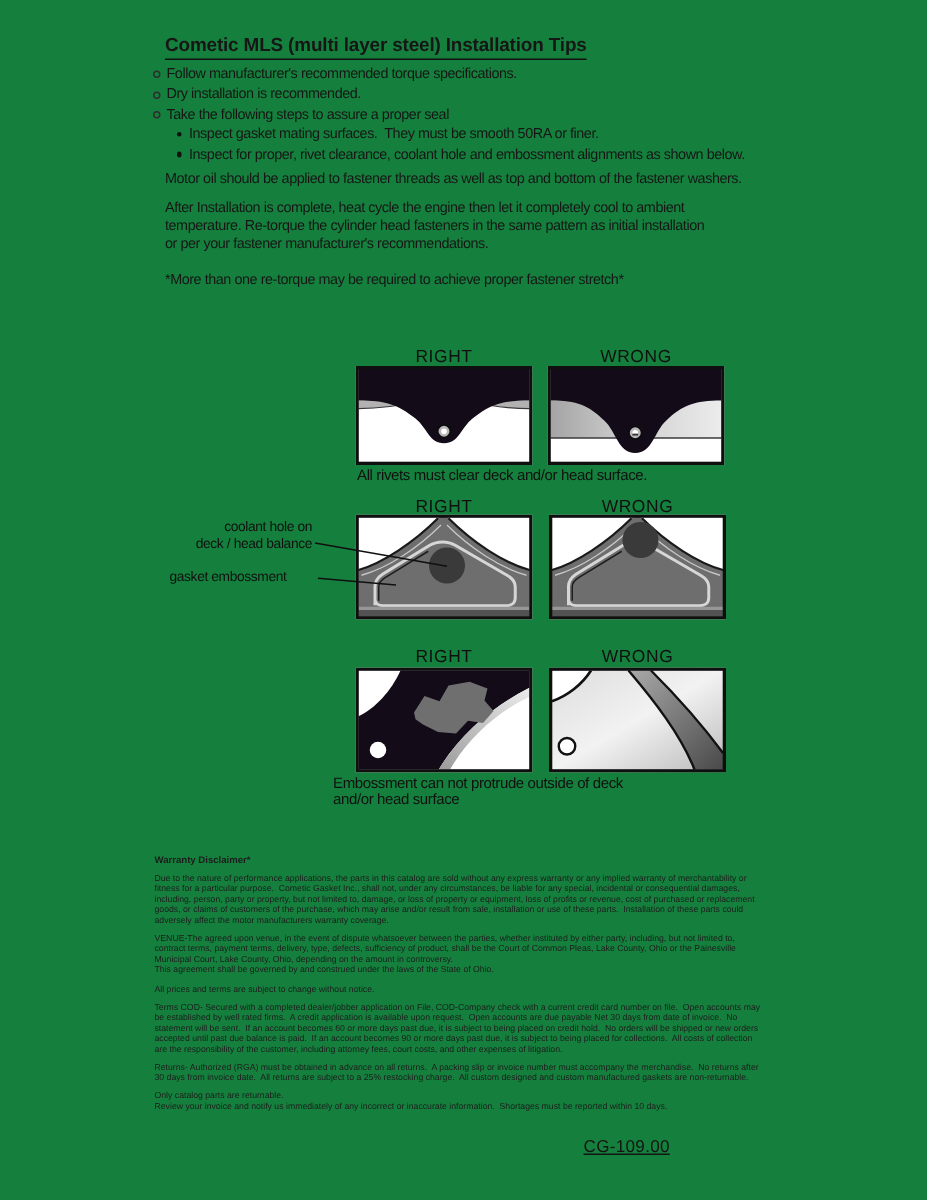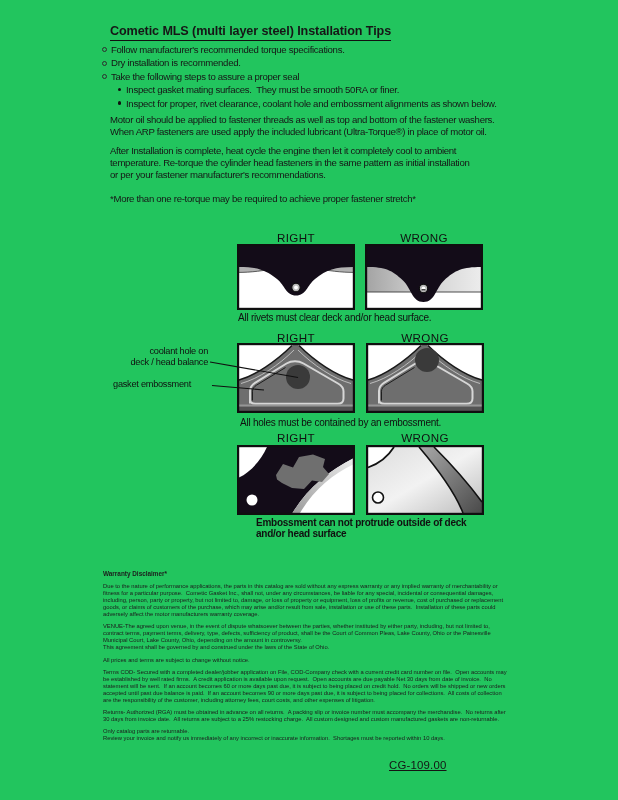--- a/index.html
+++ b/index.html
@@ -1,16 +1,16 @@
 <!DOCTYPE html>
 <html><head>
 <meta charset="utf-8">
 <style>
   html,body{margin:0;padding:0;background:#fff;}
-  .page{position:relative;width:618px;height:800px;background:#22c55e;overflow:hidden;
+  .page{position:relative;width:618px;height:800px;background:#15803d;overflow:hidden;
         font-family:"Liberation Sans", sans-serif;color:#161616;}
   .abs{position:absolute;}
   .ln{white-space:pre;}
   
   .title{font-size:12.6px;font-weight:bold;letter-spacing:-0.1px;border-bottom:1.6px solid #111;padding-bottom:2px;display:inline-block;}
   
   .bullets{font-size:9.6px;letter-spacing:-0.3px;line-height:13.4px;}
   .bullet,.subbullet{position:relative;padding-left:9px;white-space:pre;}
   .bullet::before{content:"";position:absolute;left:0;top:4.2px;width:3.2px;height:3.2px;border:0.9px solid #2e2e2e;border-radius:50%;}
   .subbullet{margin-left:15px;}
@@ -45,21 +45,20 @@
     <div class="bullet">Follow manufacturer's recommended torque specifications.</div>
     <div class="bullet">Dry installation is recommended.</div>
     <div class="bullet">Take the following steps to assure a proper seal</div>
     <div class="subbullet">Inspect gasket mating surfaces.  They must be smooth 50RA or finer.</div>
     <div class="subbullet">Inspect for proper, rivet clearance, coolant hole and embossment alignments as shown below.</div>
   </div>
 
   <div class="abs diesel" style="left:110px;top:114px;">
     <div class="para">
         <div class="ln">Motor oil should be applied to fastener threads as well as top and bottom of the fastener washers.</div>
-        <div class="ln">When ARP fasteners are used apply the included lubricant (Ultra-Torque®) in place of motor oil.</div>
       </div>
     <div class="para">
         <div class="ln">After Installation is complete, heat cycle the engine then let it completely cool to ambient</div>
         <div class="ln">temperature. Re-torque the cylinder head fasteners in the same pattern as initial installation</div>
         <div class="ln">or per your fastener manufacturer's recommendations.</div>
       </div>
     <div class="note ln">*More than one re-torque may be required to achieve proper fastener stretch*</div>
   </div>
 
   <div class="abs dg-label" style="left:237px;top:231px;">RIGHT</div>
@@ -136,21 +135,20 @@
     <path d="M57,7 C42,22 22,35.5 4,40.5" stroke="#c6c6c6" stroke-width="0.9" fill="none"></path>
     <path d="M61,7 C76,22 96,35.5 114,40.5" stroke="#c6c6c6" stroke-width="0.9" fill="none"></path>
     <path d="M13,60.5 L13,48 C13,44.5 15,41.8 18,39.8 L49.5,20.5 C54.5,17.5 61.5,17.5 66.5,20.5 L101,40.5 C104.5,42.5 106.5,45.2 106.5,48.2 L106.5,55.5 C106.5,59 104,60.8 100.5,60.8 L18.5,60.8 C15,60.8 13,59 13,56.5 Z" stroke="#d6d6d6" stroke-width="2" fill="none"></path>
     <path d="M15.5,57.5 L15.5,48.2 C15.5,45.8 17,43.8 19.5,42.2 L48.5,24.5" stroke="#1e1e1e" stroke-width="1" fill="none"></path>
     <rect x="2" y="61.5" width="114" height="2.2" fill="#969696"></rect>
     <rect x="2" y="63.7" width="114" height="4.3" fill="#535353"></rect>
     <circle cx="61" cy="17" r="12" fill="#3a3a3a"></circle>
     <rect x="1.1" y="1.1" width="115.8" height="67.8" fill="none" stroke="#0f0f0f" stroke-width="2.2"></rect>
   </svg>
 
-  <div class="abs dg-caption" style="left:240px;top:417px;">All holes must be contained by an embossment.</div>
 
   <div class="abs dg-label" style="left:237px;top:431px;">RIGHT</div>
   <div class="abs dg-label" style="left:366px;top:431px;">WRONG</div>
 
   <svg class="abs" style="left:237px;top:445px;" width="118" height="70" viewBox="0 0 118 70">
     <defs>
       <linearGradient id="bevelGrad" x1="1" y1="0" x2="0" y2="1">
         <stop offset="0" stop-color="#ececec"></stop>
           <stop offset="1" stop-color="#9b9b9b"></stop>
       </linearGradient>
@@ -178,21 +176,21 @@
     <rect x="0" y="0" width="118" height="70" fill="url(#silverGrad)"></rect>
     <path d="M2,2 H28 C22,11.5 12,19 2,22.5 Z" fill="#ffffff"></path>
     <path d="M28,2 C22,11.5 12,19 2,22.5" stroke="#121212" stroke-width="1.8" fill="none"></path>
     <path d="M53,2 C70,22 88,45 97,68 L116,68 L116,57 C102,38 84,18 68,2 Z" fill="url(#darkBandGrad)"></path>
     <path d="M53,2 C70,22 88,45 97,68" stroke="#121212" stroke-width="1.6" fill="none"></path>
     <path d="M68,2 C84,18 102,38 116,57" stroke="#121212" stroke-width="1.6" fill="none"></path>
     <circle cx="12" cy="52.5" r="5.5" fill="#ffffff" stroke="#121212" stroke-width="1.6"></circle>
     <rect x="1.1" y="1.1" width="115.8" height="67.8" fill="none" stroke="#0f0f0f" stroke-width="2.2"></rect>
   </svg>
 
-  <div class="abs dg-caption" style="left:256px;top:517px;font-weight:bold;"><div class="ln">Embossment can not protrude outside of deck</div><div class="ln">and/or head surface</div></div>
+  <div class="abs dg-caption" style="left:222px;top:517px;"><div class="ln">Embossment can not protrude outside of deck</div><div class="ln">and/or head surface</div></div>
 
   <div class="abs warranty" style="left:103px;top:571px;">
     <div class="w-head">Warranty Disclaimer*</div>
     <div class="w-para">
         <div class="ln">Due to the nature of performance applications, the parts in this catalog are sold without any express warranty or any implied warranty of merchantability or</div>
         <div class="ln">fitness for a particular purpose.  Cometic Gasket Inc., shall not, under any circumstances, be liable for any special, incidental or consequential damages,</div>
         <div class="ln">including, person, party or property, but not limited to, damage, or loss of property or equipment, loss of profits or revenue, cost of purchased or replacement</div>
         <div class="ln">goods, or claims of customers of the purchase, which may arise and/or result from sale, installation or use of these parts.  Installation of these parts could</div>
         <div class="ln">adversely affect the motor manufacturers warranty coverage.</div>
       </div>

